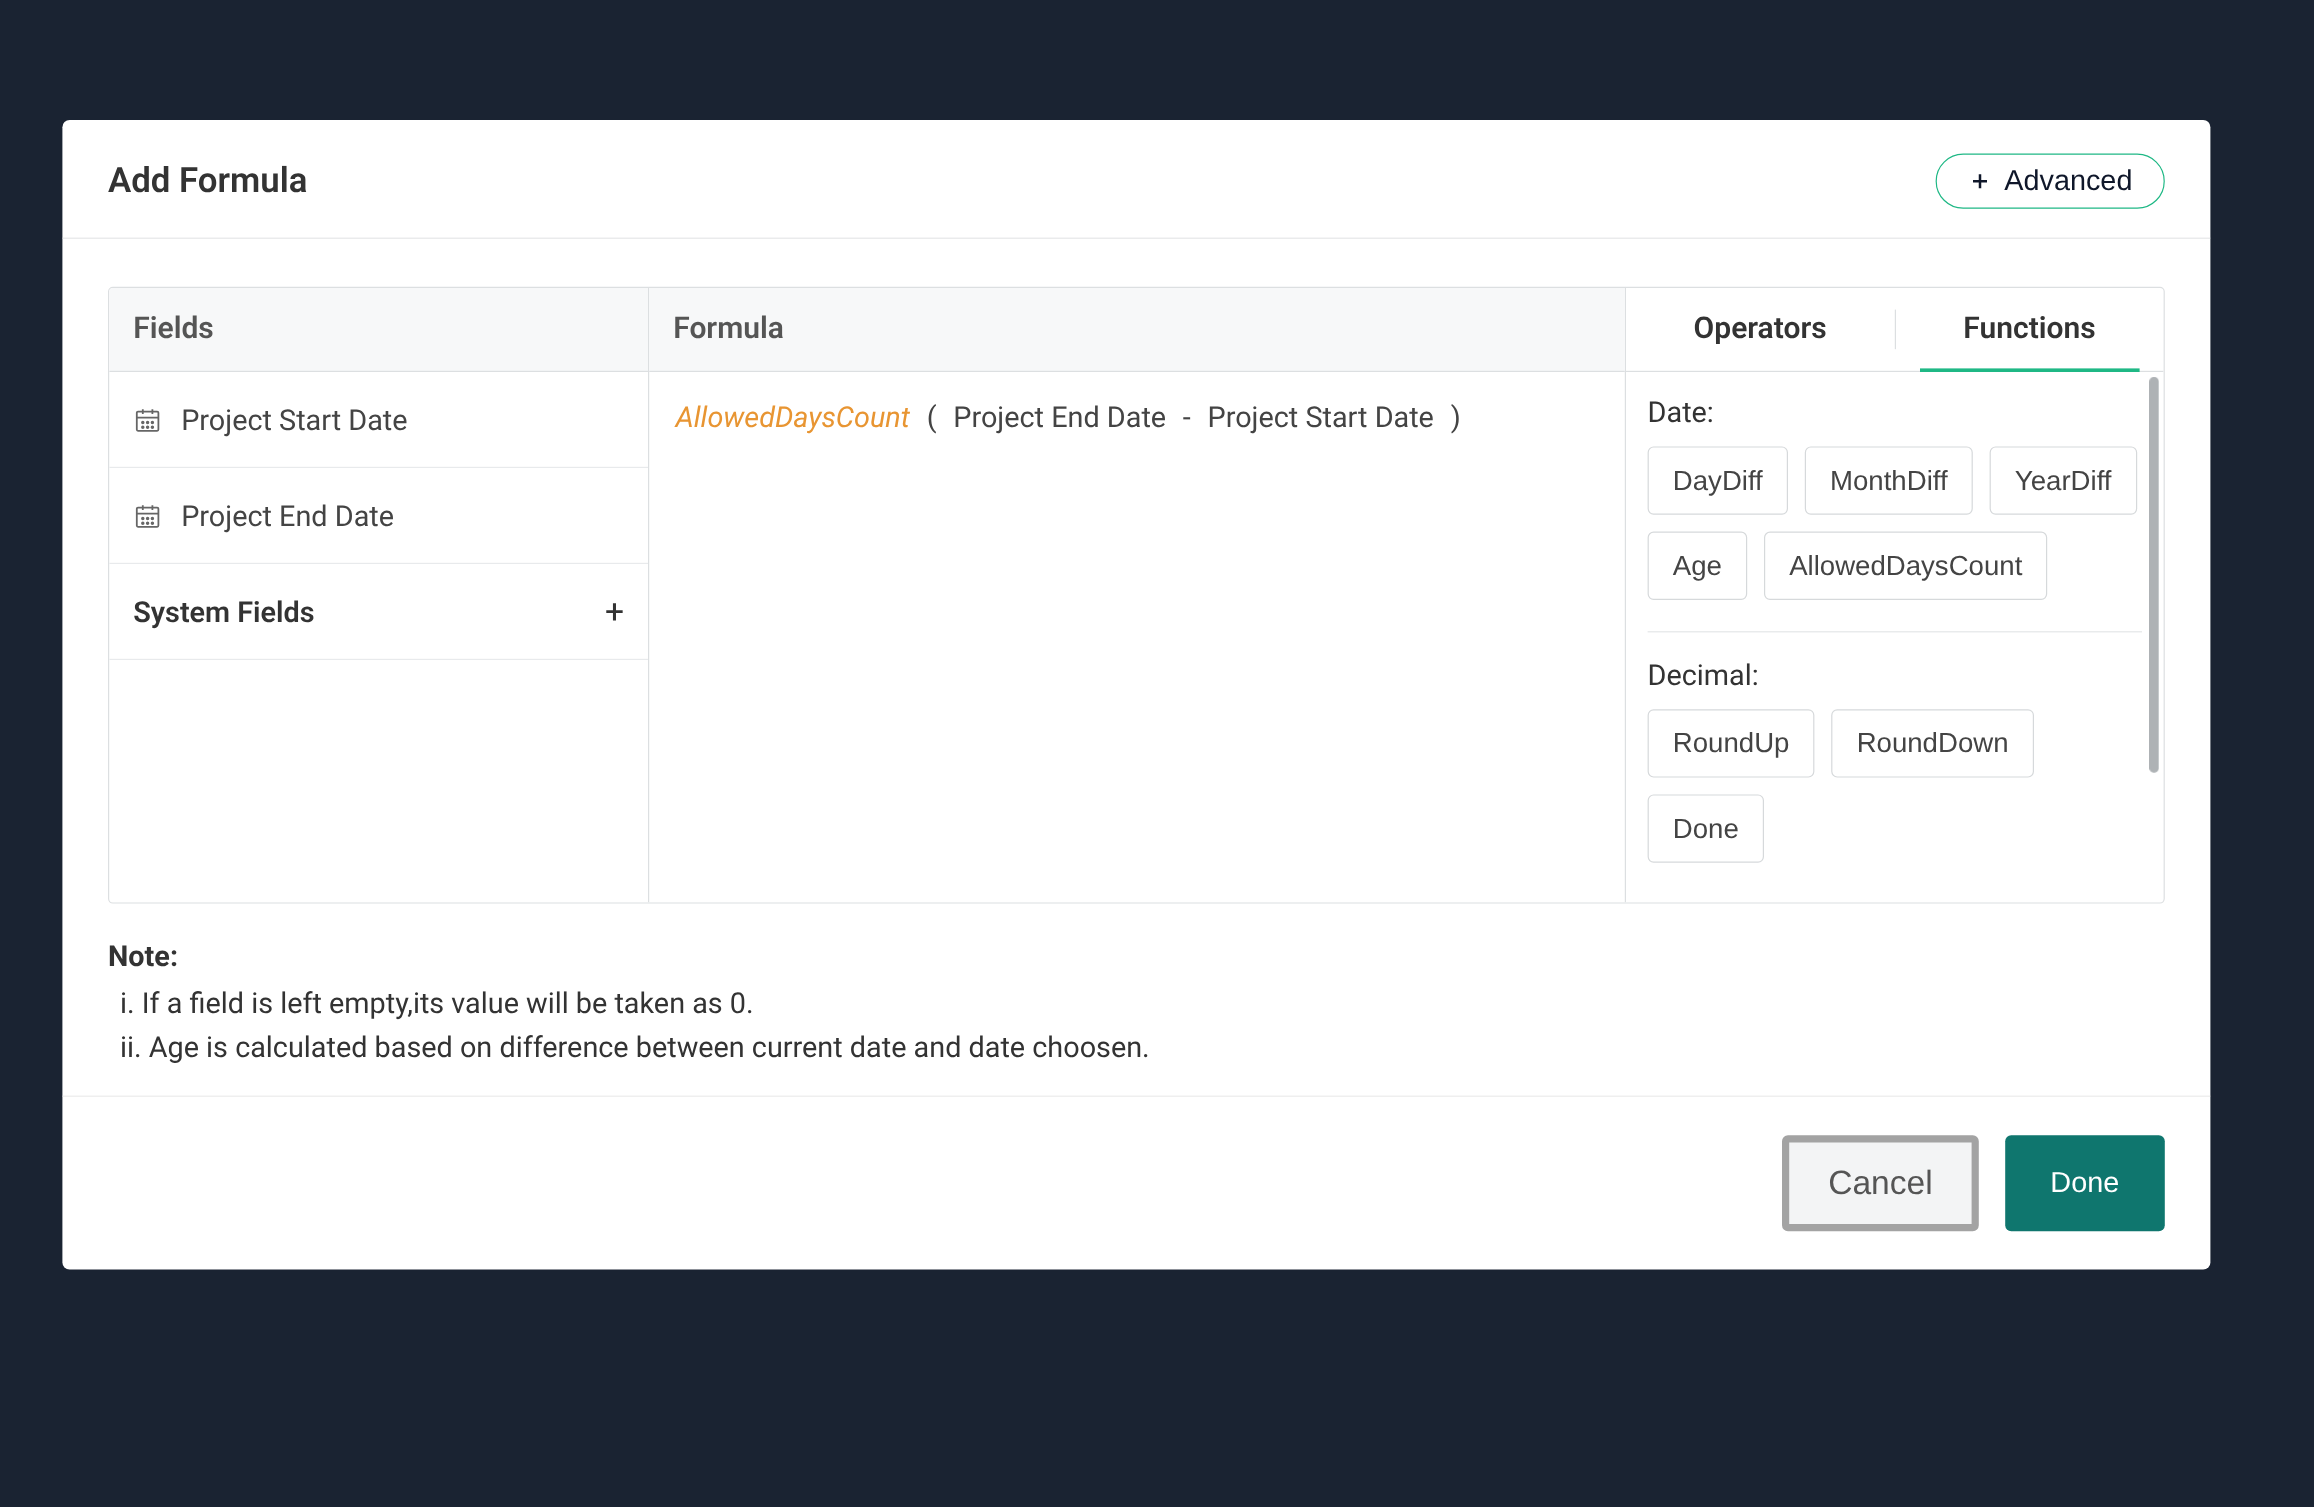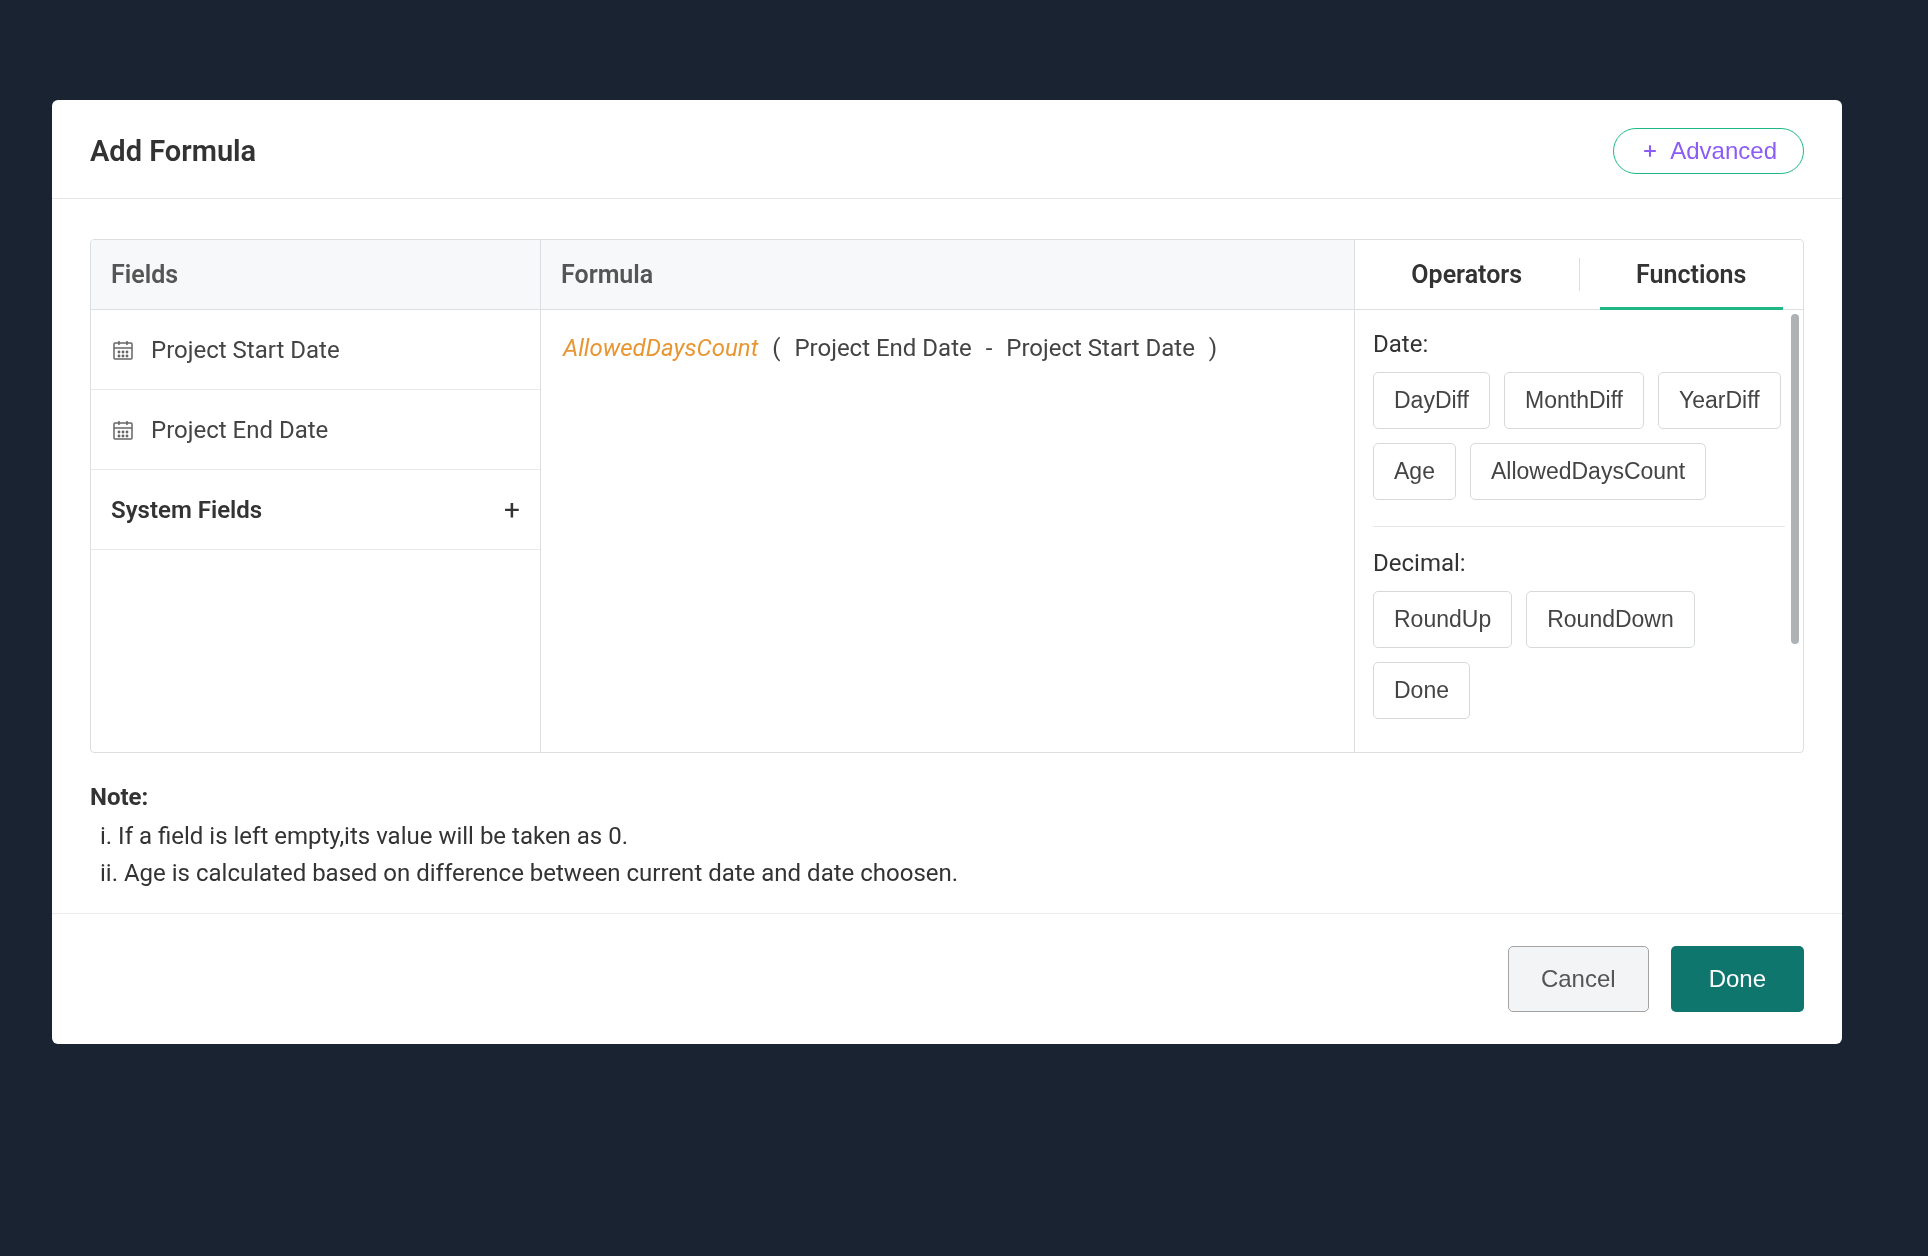--- a/index.html
+++ b/index.html
@@ -36,21 +36,21 @@
       color: #333333;
     }
     .advanced-btn {
       display: flex;
       align-items: center;
       gap: 10px;
       padding: 8px 26px;
       border: 1.5px solid #1fb885;
       border-radius: 24px;
       background: #ffffff;
-      color: #8b5cf6;
+      color: #0f172a;
       font-size: 24px;
       font-weight: 500;
       cursor: pointer;
     }
     .advanced-btn svg {
       width: 20px;
       height: 20px;
     }
     .modal-body {
       padding: 40px 38px 20px 38px;
@@ -237,23 +237,23 @@
     .modal-footer {
       border-top: 1px solid #ececec;
       padding: 32px 38px 32px 38px;
       display: flex;
       justify-content: flex-end;
       gap: 22px;
     }
     .cancel-btn {
       padding: 18px 32px;
       background: #f3f4f5;
-      border: 1px solid #a3a3a3;
+      border: 6px solid #a3a3a3;
       border-radius: 5px;
-      font-size: 24px;
+      font-size: 28px;
       color: #555;
       cursor: pointer;
     }
     .done-btn {
       padding: 18px 38px;
       background: #0f766e;
       border: none;
       border-radius: 5px;
       font-size: 24px;
       color: #ffffff;

